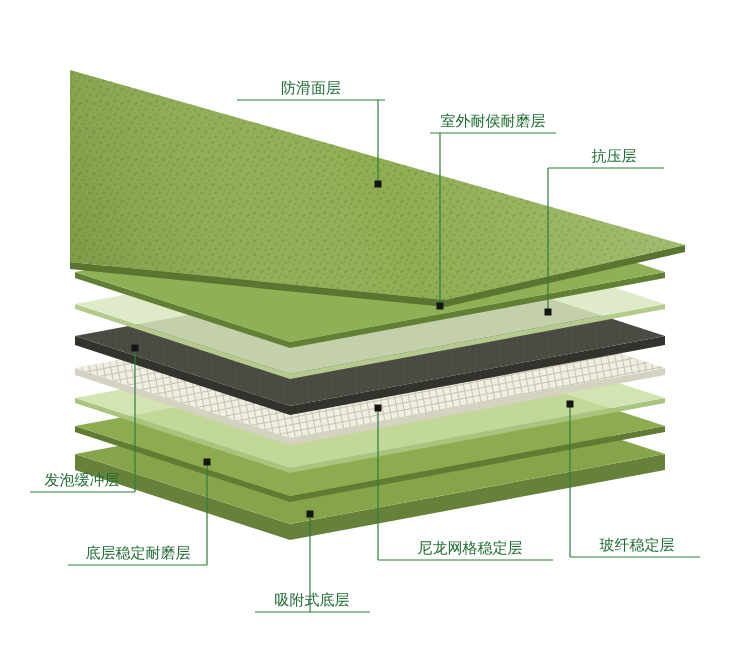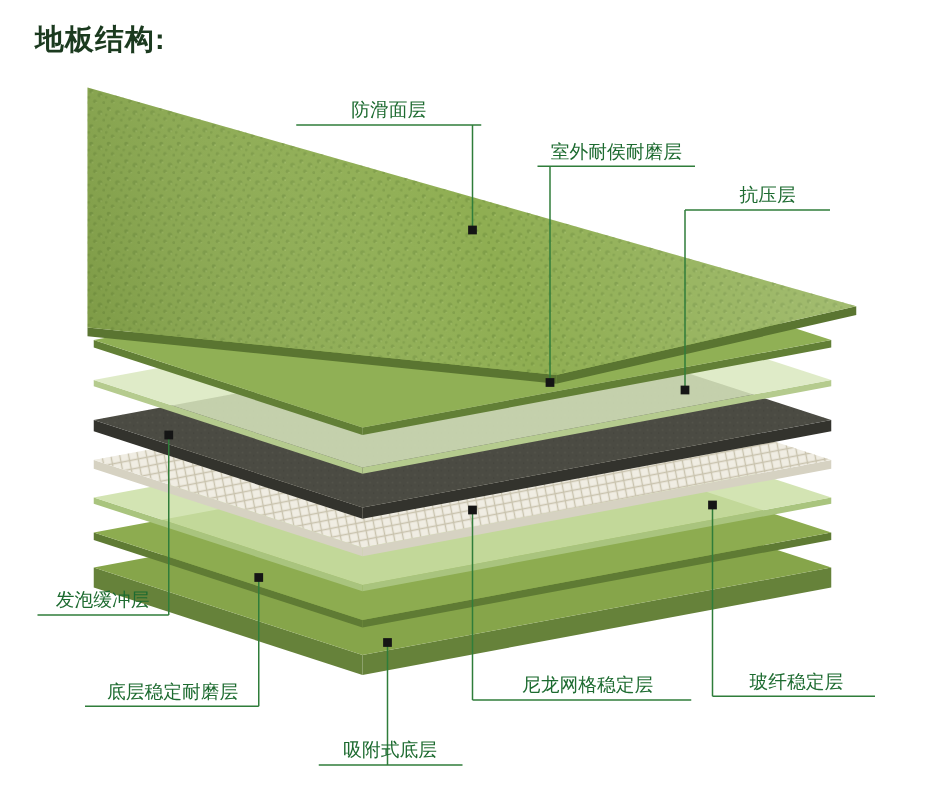--- a/index.html
+++ b/index.html
@@ -10,21 +10,20 @@
   .diagram-svg{position:absolute;top:0;left:0;}
   .leader{stroke:#2f7d3a;stroke-width:1.2;fill:none;}
   .marker{fill:#151515;stroke:none;}
   .callout-text{fill:#1d6b30;font-size:15px;font-family:"Liberation Sans","DejaVu Sans",sans-serif;}
 </style>
 </head>
 <body>
 
 <div class="stage">
 
-  <h1 class="page-title">地板结构:</h1>
 
   <svg class="diagram-svg" width="750" height="646" viewBox="0 0 750 646">
     <defs>
       <pattern id="leather" width="14" height="14" patternUnits="userSpaceOnUse">
         <circle cx="3" cy="3" r="1.7" fill="#70903d" opacity="0.6"></circle>
         <circle cx="10" cy="6" r="2" fill="#70903d" opacity="0.5"></circle>
         <circle cx="6" cy="11" r="1.5" fill="#70903d" opacity="0.55"></circle>
         <circle cx="13" cy="12" r="1.2" fill="#70903d" opacity="0.5"></circle>
         <circle cx="1" cy="8" r="1.1" fill="#70903d" opacity="0.45"></circle>
         <circle cx="4" cy="4" r="0.7" fill="#b6d178" opacity="0.6"></circle>

